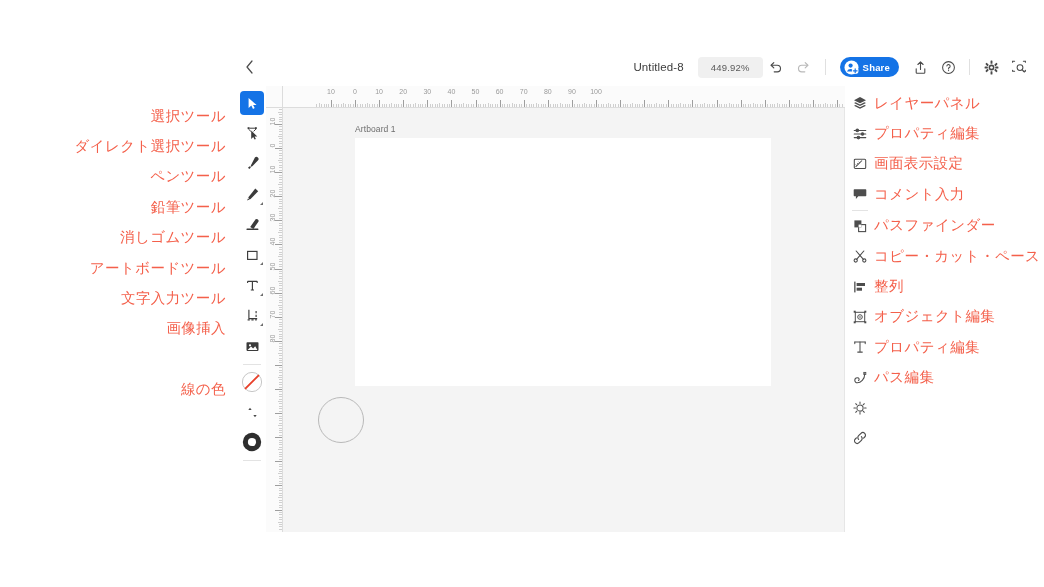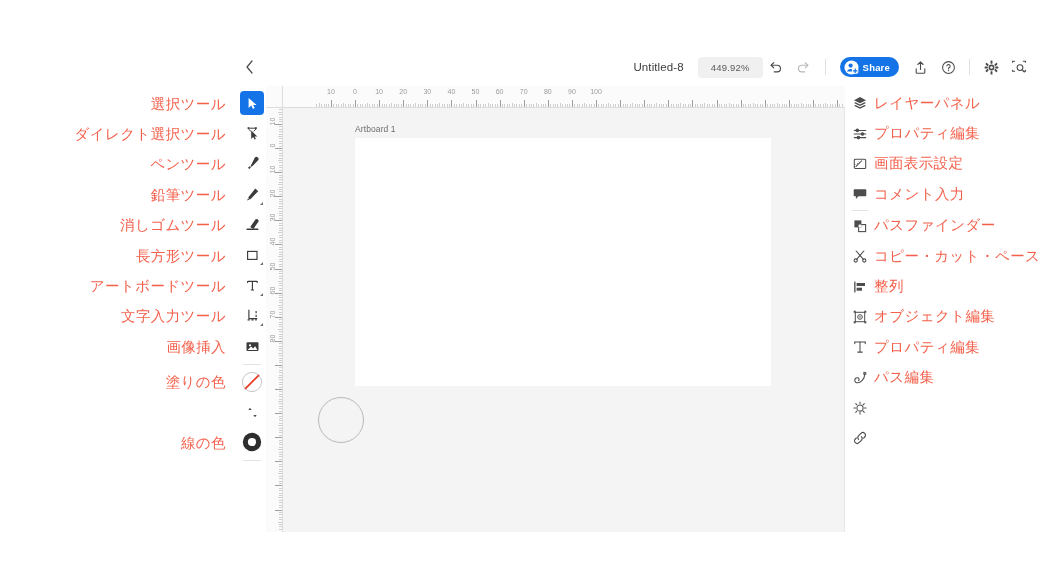--- a/index.html
+++ b/index.html
@@ -8,21 +8,21 @@
     background:#ffffff;
     font-family:"Liberation Sans","DejaVu Sans",sans-serif;
     overflow:hidden;
     position:relative;
     color:#2c2c2c;
   }
   .app{position:absolute;inset:0;}
 
   
   .anno-left{
-    position:absolute;left:0;top:89px;width:232px;
+    position:absolute;left:0;top:101px;width:232px;
     display:flex;flex-direction:column;
   }
   .anno-left .anno-row{
     height:30.4px;display:flex;align-items:center;justify-content:flex-end;
     padding-right:6px;box-sizing:border-box;
   }
   .anno-right{
     position:absolute;left:874px;top:88px;width:170px;
     display:flex;flex-direction:column;
   }
@@ -928,34 +928,28 @@
       <div class="anno-row">
         <span class="anno-text">ペンツール</span>
       </div>
       <div class="anno-row">
         <span class="anno-text">鉛筆ツール</span>
       </div>
       <div class="anno-row">
         <span class="anno-text">消しゴムツール</span>
       </div>
       <div class="anno-row">
-        <span class="anno-text">長方形ツール</span>
-      </div>
-      <div class="anno-row">
         <span class="anno-text">アートボードツール</span>
       </div>
       <div class="anno-row">
         <span class="anno-text">文字入力ツール</span>
       </div>
       <div class="anno-row">
         <span class="anno-text">画像挿入</span>
       </div>
-      <div class="anno-row" style="margin-top: 5px;">
-        <span class="anno-text">塗りの色</span>
-      </div>
       <div class="anno-row"></div>
       <div class="anno-row">
         <span class="anno-text">線の色</span>
       </div>
     </div>
   <div class="anno-right" id="anno-right">
       <div class="anno-row">
         <span class="anno-text">レイヤーパネル</span>
       </div>
       <div class="anno-row">

